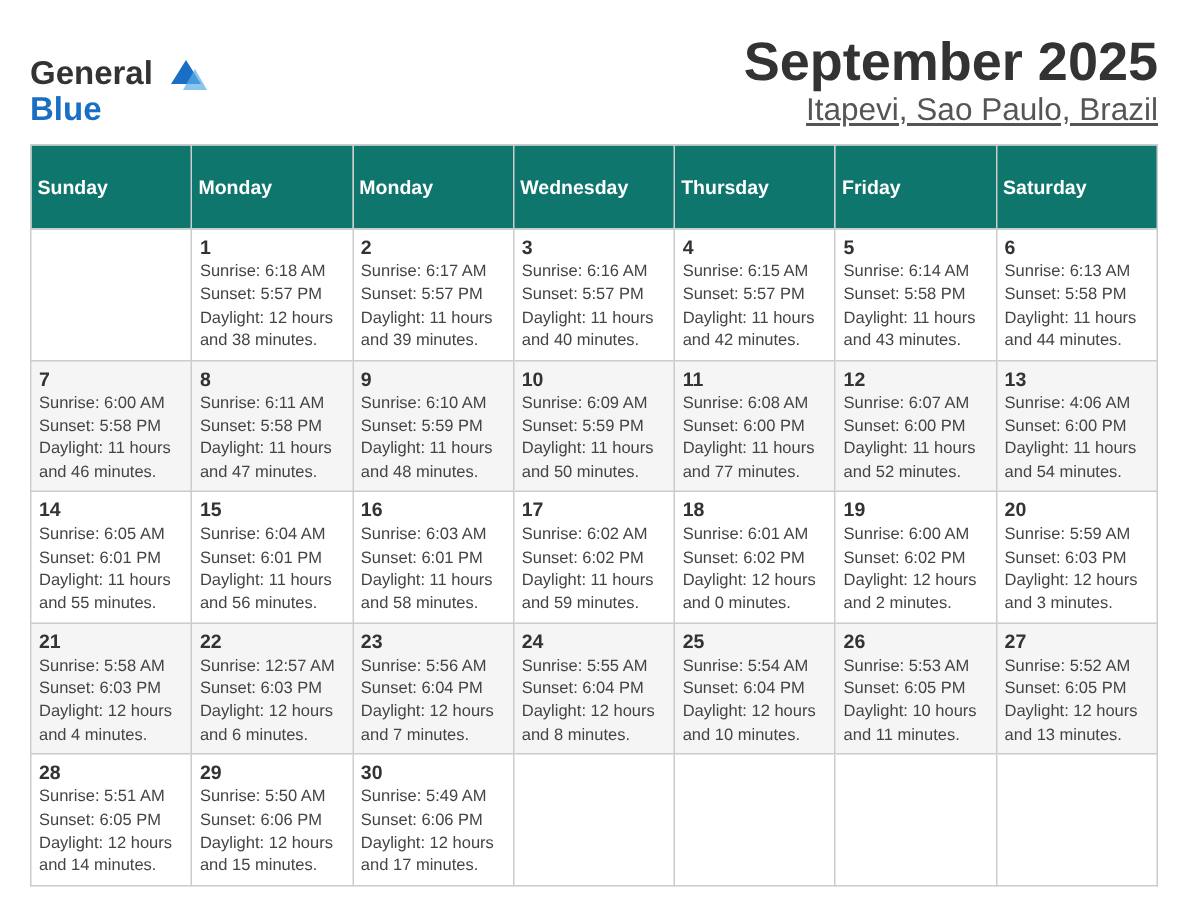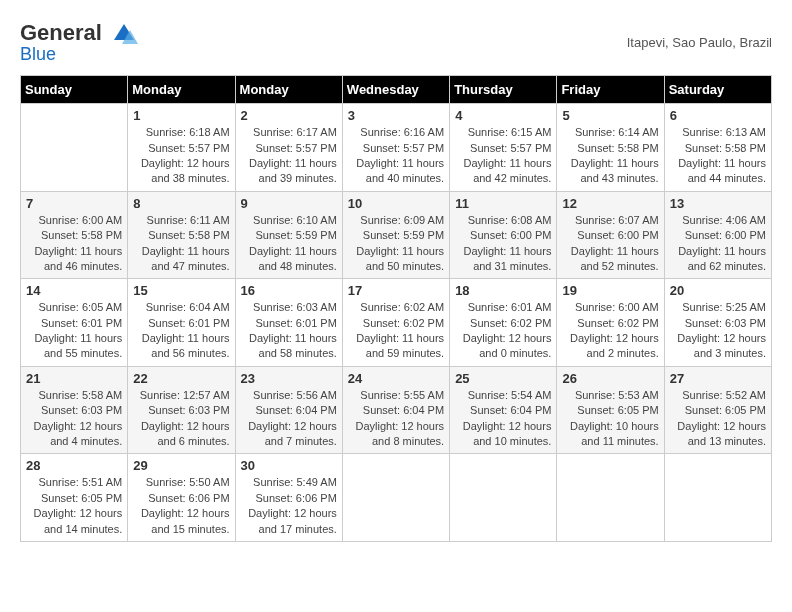--- a/index.html
+++ b/index.html
@@ -6,48 +6,49 @@
     body {
       font-family: Arial, sans-serif;
       background: #fff;
       width: 792px;
       min-height: 612px;
       padding: 20px;
     }
     .header {
       display: flex;
       justify-content: space-between;
-      align-items: center;
+      align-items: flex-end;
       margin-bottom: 10px;
     }
     .logo {
       display: flex;
       align-items: center;
     }
     .title-block {
       text-align: right;
     }
     .month-title {
       font-size: 36px;
       font-weight: bold;
       color: #333;
     }
     .location {
-      font-size: 13px;
+      font-size: 21px;
       color: #555;
+      text-decoration: underline;
     }
     .calendar {
       width: 100%;
       border-collapse: collapse;
       font-size: 11px;
     }
     .calendar th {
-      background-color: #000000;
+      background-color: #0f766e;
       color: #fff;
-      padding: 6px 4px;
+      padding: 20px 4px;
       text-align: left;
       font-size: 13px;
       font-weight: bold;
       border: 1px solid #ccc;
     }
     .calendar td {
       vertical-align: top;
       padding: 4px 5px;
       border: 1px solid #ccc;
       width: calc(100% / 7);
@@ -60,21 +61,20 @@
     .day-num {
       font-size: 13px;
       font-weight: bold;
       color: #333;
       display: block;
       margin-bottom: 2px;
     }
     .day-info {
       color: #444;
       line-height: 1.4;
-      text-align: right;
     }
     .empty-cell {
       background: #fff !important;
     }
     .row-even td { background: #f0f0f0; }
     .row-odd td { background: #ffffff; }
   </style>
 </head>
 <body>
 
@@ -83,24 +83,25 @@
     <div>
       <div style="display:flex;align-items:center;">
         <div style="font-size:22px;font-weight:bold;color:#333;line-height:1.2;">
           <span style="color:#333;">General</span>
           <svg width="28" height="28" viewBox="0 0 28 28" style="vertical-align:middle;margin-left:2px;">
             <polygon points="14,4 24,20 4,20" fill="#1a6fc4"></polygon>
             <polygon points="20,10 28,24 12,24" fill="#5aaee8" opacity="0.7"></polygon>
           </svg>
         </div>
       </div>
-      <div style="font-size:18px;font-weight:normal;color:#1a6fc4;margin-top:-4px;">Blue</div>
+      <div style="font-size:22px;font-weight:bold;color:#1a6fc4;margin-top:-4px;">Blue</div>
     </div>
   </div>
   <div class="title-block">
+    <div class="month-title">September 2025</div>
     <div class="location">Itapevi, Sao Paulo, Brazil</div>
   </div>
 </div>
 
 <table class="calendar">
   <thead>
     <tr>
       <th>Sunday</th>
       <th>Monday</th>
       <th>Monday</th>
@@ -193,37 +194,37 @@
           <span>Sunrise: 6:09 AM</span><br>
           <span>Sunset: 5:59 PM</span><br>
           <span>Daylight: 11 hours and 50 minutes.</span>
         </div>
       </td>
         <td>
         <span class="day-num">11</span>
         <div class="day-info">
           <span>Sunrise: 6:08 AM</span><br>
           <span>Sunset: 6:00 PM</span><br>
-          <span>Daylight: 11 hours and 31 minutes.</span>
+          <span>Daylight: 11 hours and 77 minutes.</span>
         </div>
       </td>
         <td>
         <span class="day-num">12</span>
         <div class="day-info">
           <span>Sunrise: 6:07 AM</span><br>
           <span>Sunset: 6:00 PM</span><br>
           <span>Daylight: 11 hours and 52 minutes.</span>
         </div>
       </td>
         <td>
         <span class="day-num">13</span>
         <div class="day-info">
           <span>Sunrise: 4:06 AM</span><br>
           <span>Sunset: 6:00 PM</span><br>
-          <span>Daylight: 11 hours and 62 minutes.</span>
+          <span>Daylight: 11 hours and 54 minutes.</span>
         </div>
       </td>
       </tr>
       <tr class="row-odd">
         <td>
         <span class="day-num">14</span>
         <div class="day-info">
           <span>Sunrise: 6:05 AM</span><br>
           <span>Sunset: 6:01 PM</span><br>
           <span>Daylight: 11 hours and 55 minutes.</span>
@@ -265,21 +266,21 @@
         <span class="day-num">19</span>
         <div class="day-info">
           <span>Sunrise: 6:00 AM</span><br>
           <span>Sunset: 6:02 PM</span><br>
           <span>Daylight: 12 hours and 2 minutes.</span>
         </div>
       </td>
         <td>
         <span class="day-num">20</span>
         <div class="day-info">
-          <span>Sunrise: 5:25 AM</span><br>
+          <span>Sunrise: 5:59 AM</span><br>
           <span>Sunset: 6:03 PM</span><br>
           <span>Daylight: 12 hours and 3 minutes.</span>
         </div>
       </td>
       </tr>
       <tr class="row-even">
         <td>
         <span class="day-num">21</span>
         <div class="day-info">
           <span>Sunrise: 5:58 AM</span><br>

